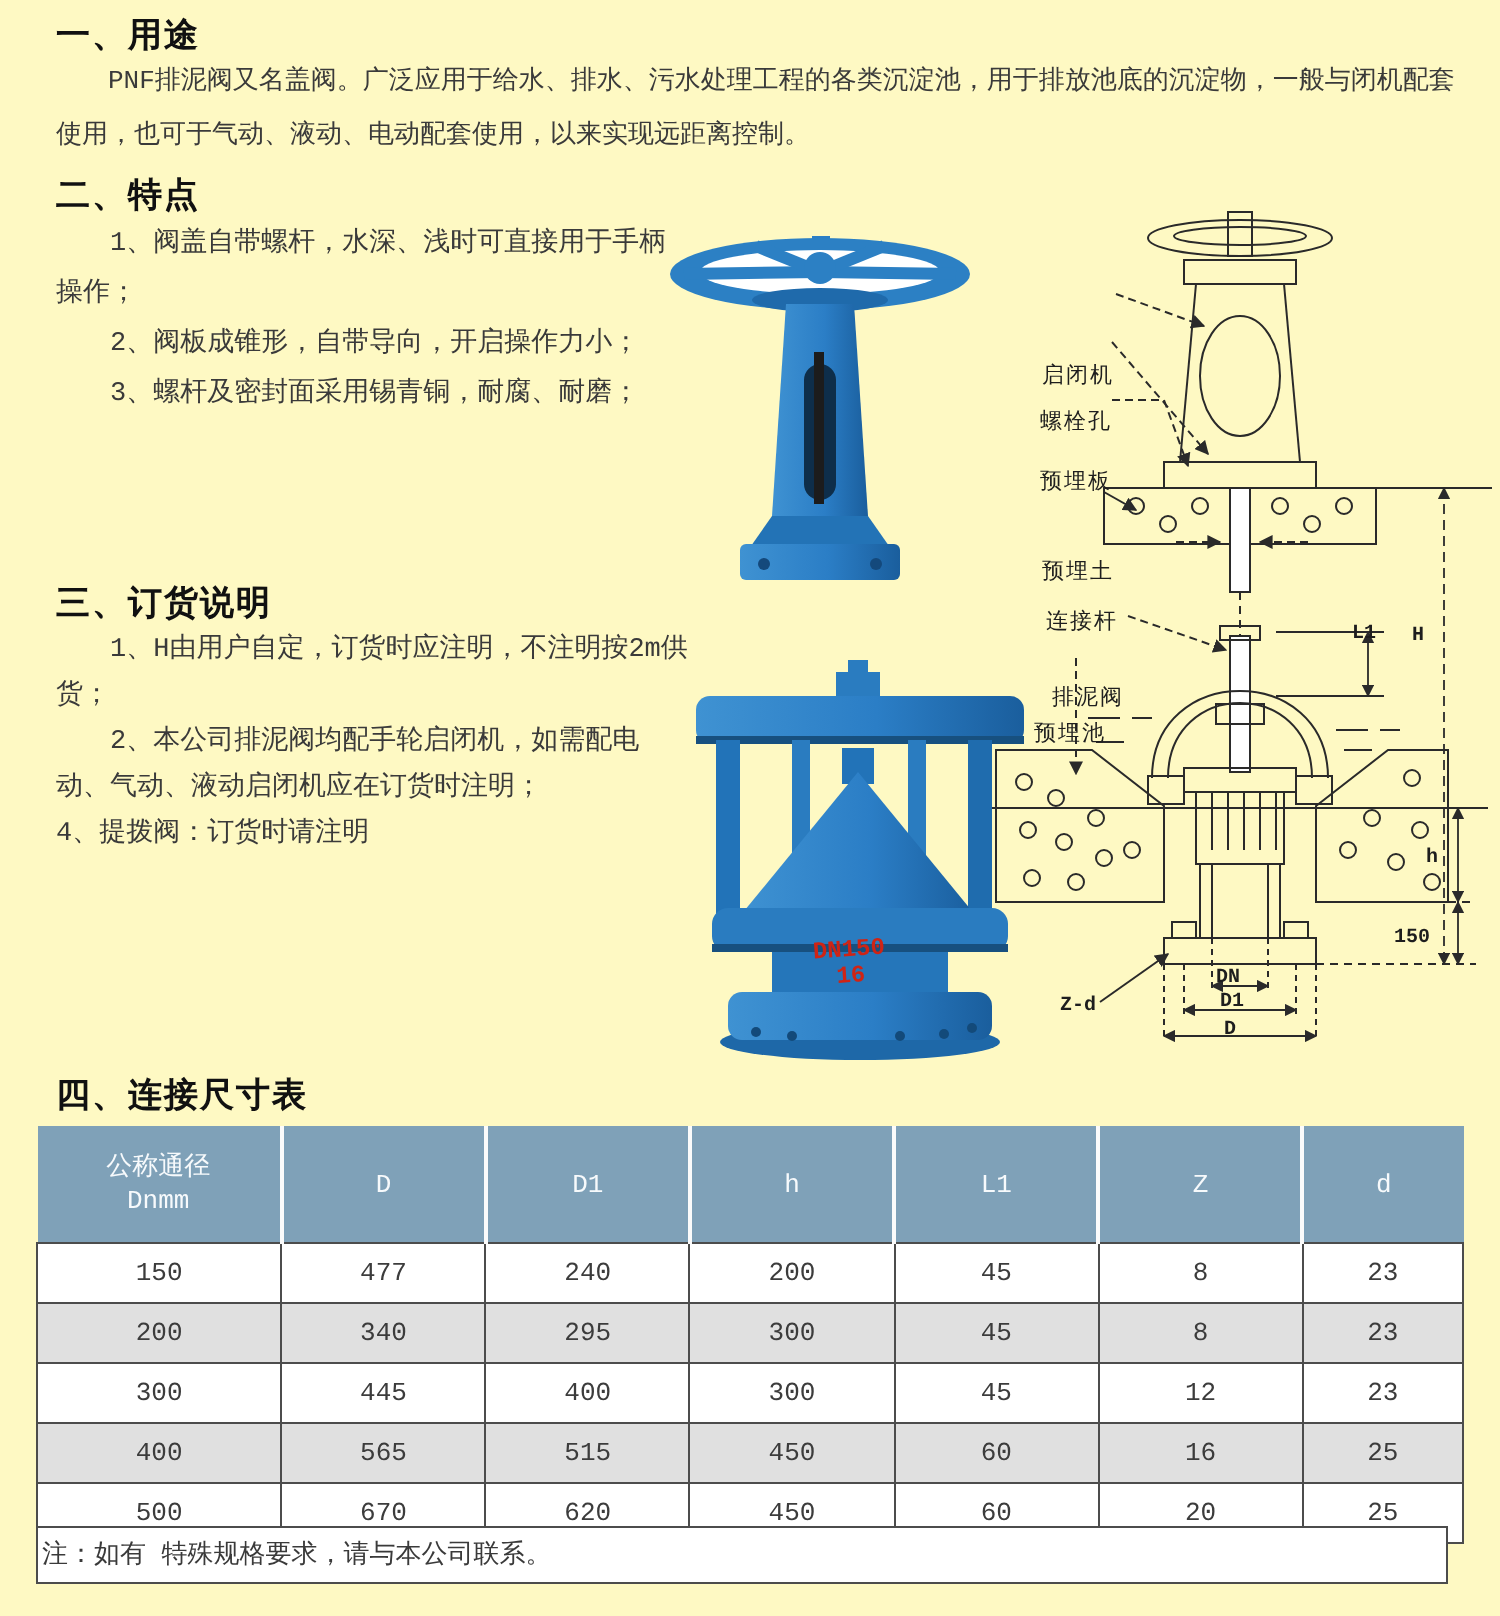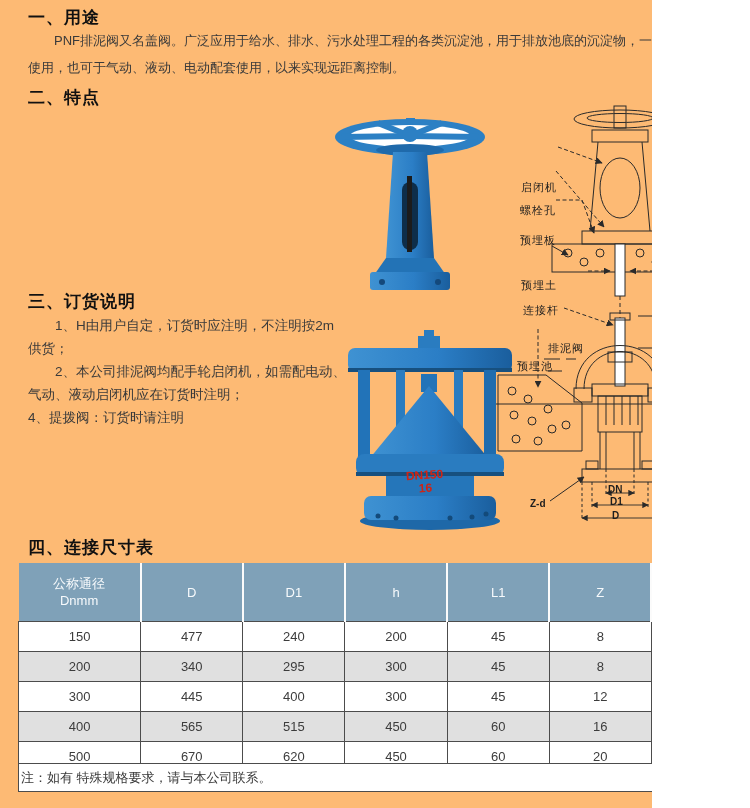--- a/index.html
+++ b/index.html
@@ -1,18 +1,18 @@
 <!DOCTYPE html>
 <html><head>
 <meta charset="utf-8">
 <style>
   html,body { margin:0; padding:0; background:#fff; }
   .page {
-    position:relative; width:652px; height:808px; background:#fdba74;
-    font-family:Liberation Sans, sans-serif; color:#333;
+    position:relative; width:750px; height:808px; background:#fef9c3;
+    font-family:Liberation Mono, monospace; color:#333;
     overflow:hidden;
   }
   .h {
     position:absolute; font-size:17px; font-weight:bold; color:#111;
     letter-spacing:1px; white-space:nowrap;
   }
   .para {
     position:absolute; font-size:13px; line-height:27px; color:#3a3a3a;
     text-indent:2em; margin:0;
   }
@@ -67,20 +67,25 @@
 </style>
 </head>
 <body>
 
 <div class="page">
 
   <div class="h" style="left:28px; top:6px;">一、用途</div>
   <p class="para" style="left:28px; top:27px; width:707px;">PNF排泥阀又名盖阀。广泛应用于给水、排水、污水处理工程的各类沉淀池，用于排放池底的沉淀物，一般与闭机配套使用，也可于气动、液动、电动配套使用，以来实现远距离控制。</p>
 
   <div class="h" style="left:28px; top:86px;">二、特点</div>
+  <div class="list features" style="left:28px; top:110px; width:318px;">
+    <p>1、阀盖自带螺杆，水深、浅时可直接用于手柄操作；</p>
+    <p>2、阀板成锥形，自带导向，开启操作力小；</p>
+    <p>3、螺杆及密封面采用锡青铜，耐腐、耐磨；</p>
+  </div>
 
   <div class="h" style="left:28px; top:290px;">三、订货说明</div>
   <div class="list ordering" style="left:28px; top:314px; width:318px;">
     <p>1、H由用户自定，订货时应注明，不注明按2m供货；</p>
     <p>2、本公司排泥阀均配手轮启闭机，如需配电动、气动、液动启闭机应在订货时注明；</p>
     <p class="noindent">4、提拨阀：订货时请注明</p>
   </div>
 
   <svg class="photo" style="left:330px; top:106px;" width="160" height="192" viewBox="0 0 160 192">
     <defs>
@@ -252,21 +257,21 @@
       <line x1="94" y1="415" x2="170" y2="415" stroke-width="0.9" marker-start="url(#arr)" marker-end="url(#arr)"></line>
       <line x1="62" y1="398" x2="96" y2="374" marker-end="url(#arr)"></line>
     </g>
   </svg>
 
   <span class="dlabel" style="left:521px; top:141px;">启闭机</span>
   <span class="dlabel" style="left:520px; top:164px;">螺栓孔</span>
   <span class="dlabel" style="left:520px; top:194px;text-align:center;">预埋板</span>
   <span class="dlabel" style="left:521px; top:239px;">预埋土</span>
   <span class="dlabel" style="left:523px; top:264px;">连接杆</span>
-  <span class="dlabel" style="left:548px; top:302px;">排泥阀</span>
+  <span class="dlabel" style="left:526px; top:302px;">排泥阀</span>
   <span class="dlabel" style="left:517px; top:320px;">预埋池</span>
   <span class="dim" style="left:676px; top:312px;">L1</span>
   <span class="dim" style="left:706px; top:313px;">H</span>
   <span class="dim" style="left:713px; top:424px;">h</span>
   <span class="dim" style="left:697px; top:464px;">150</span>
   <span class="dim" style="left:608px; top:484px;">DN</span>
   <span class="dim" style="left:610px; top:496px;">D1</span>
   <span class="dim" style="left:612px; top:510px;">D</span>
   <span class="dim" style="left:530px; top:498px;">Z-d</span>
 

